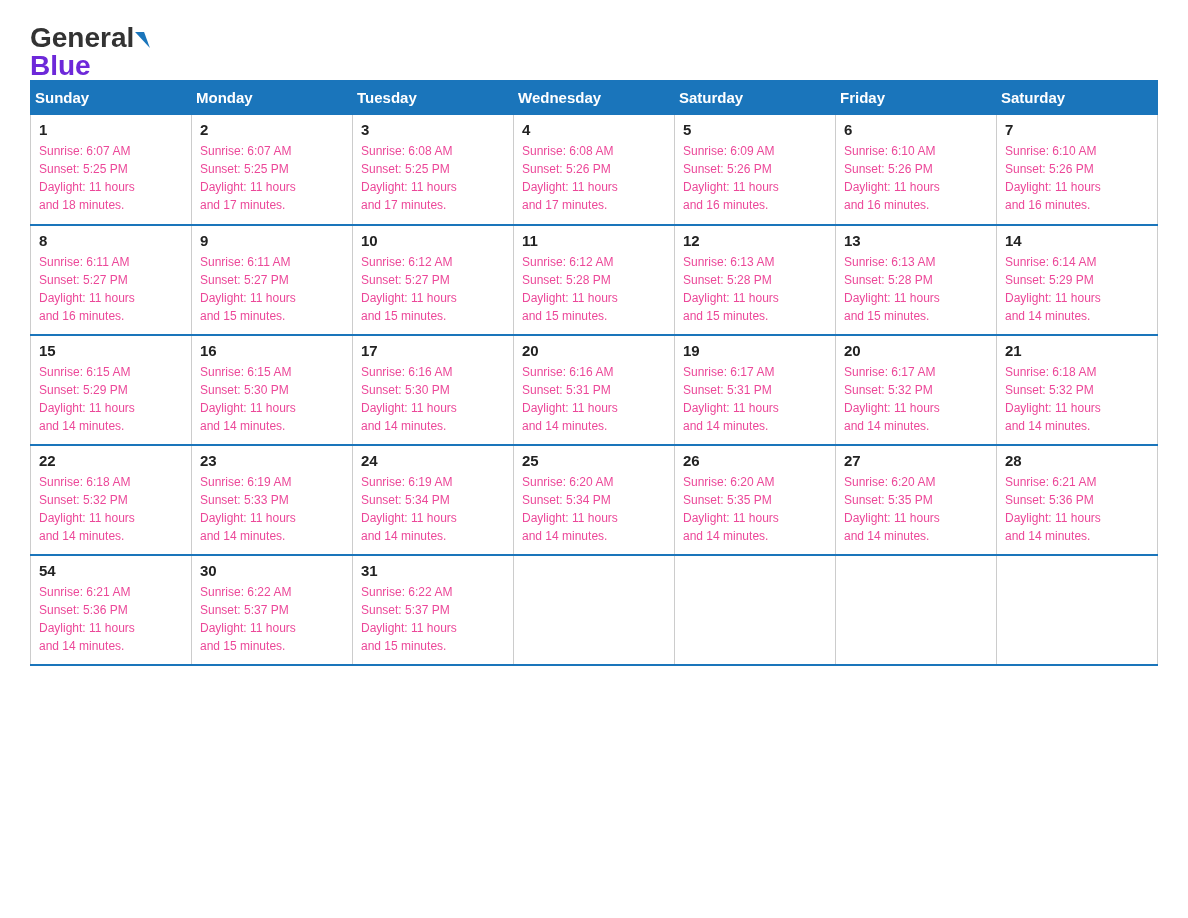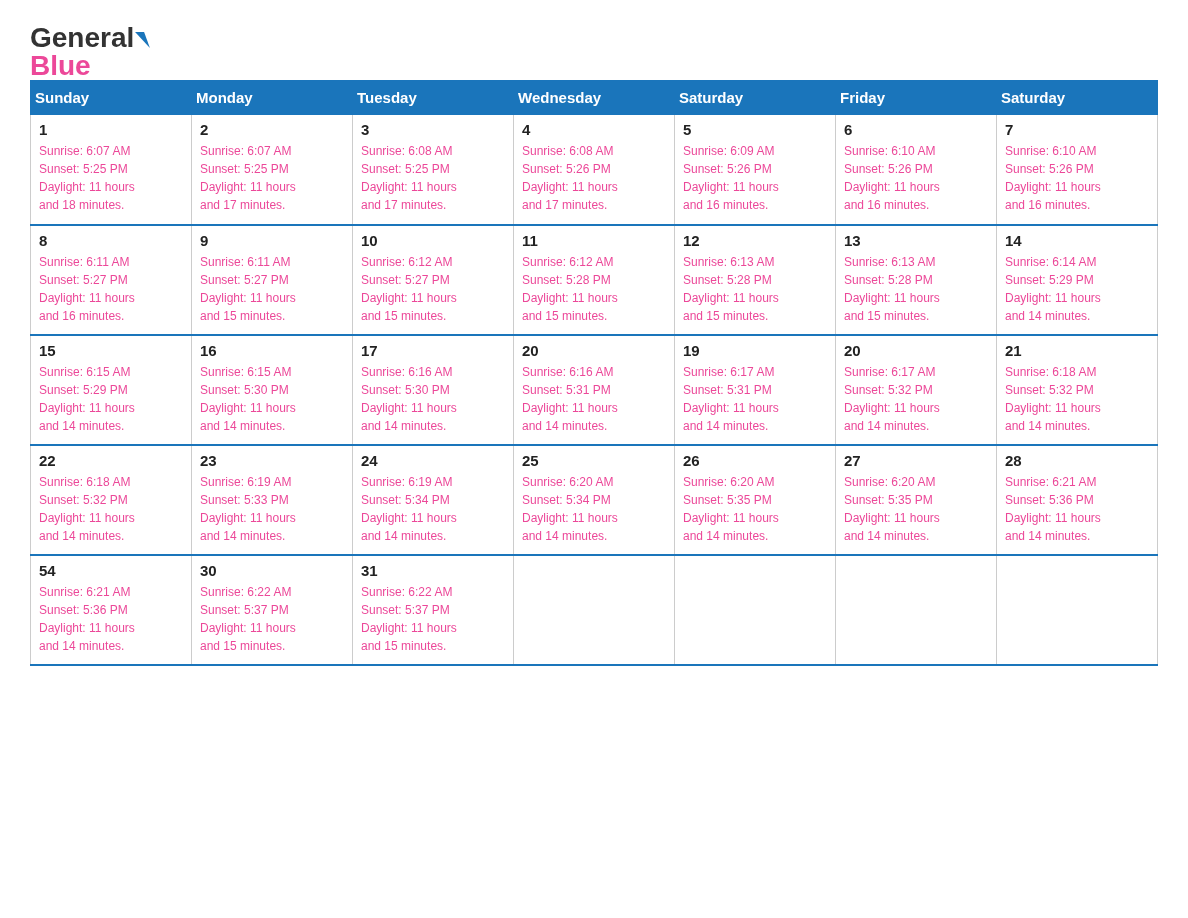--- a/index.html
+++ b/index.html
@@ -86,21 +86,21 @@
     }
   </style>
 </head>
 <body>
 
 <div class="header">
   <div class="logo">
     <div class="logo-row">
       <div class="logo-text">
         <span style="font-size:28px;font-weight:bold;color:#333;">General<span style="display:inline-block;width:0;height:0;border-left:9px solid transparent;border-right:0px solid transparent;border-bottom:0px solid transparent;border-top:16px solid #1a75bb;margin-left:4px;transform:skewX(20deg);vertical-align:middle;"></span></span>
-        <span style="font-size:28px;font-weight:bold;color:#ec4899;">Blue</span>
+        <span style="font-size:28px;font-weight:bold;color:#6d28d9;">Blue</span>
       </div>
     </div>
   </div>
   <div class="title-block">
     <div class="month-year"></div>
     <div class="location"></div>
   </div>
 </div>
 
 <table>

